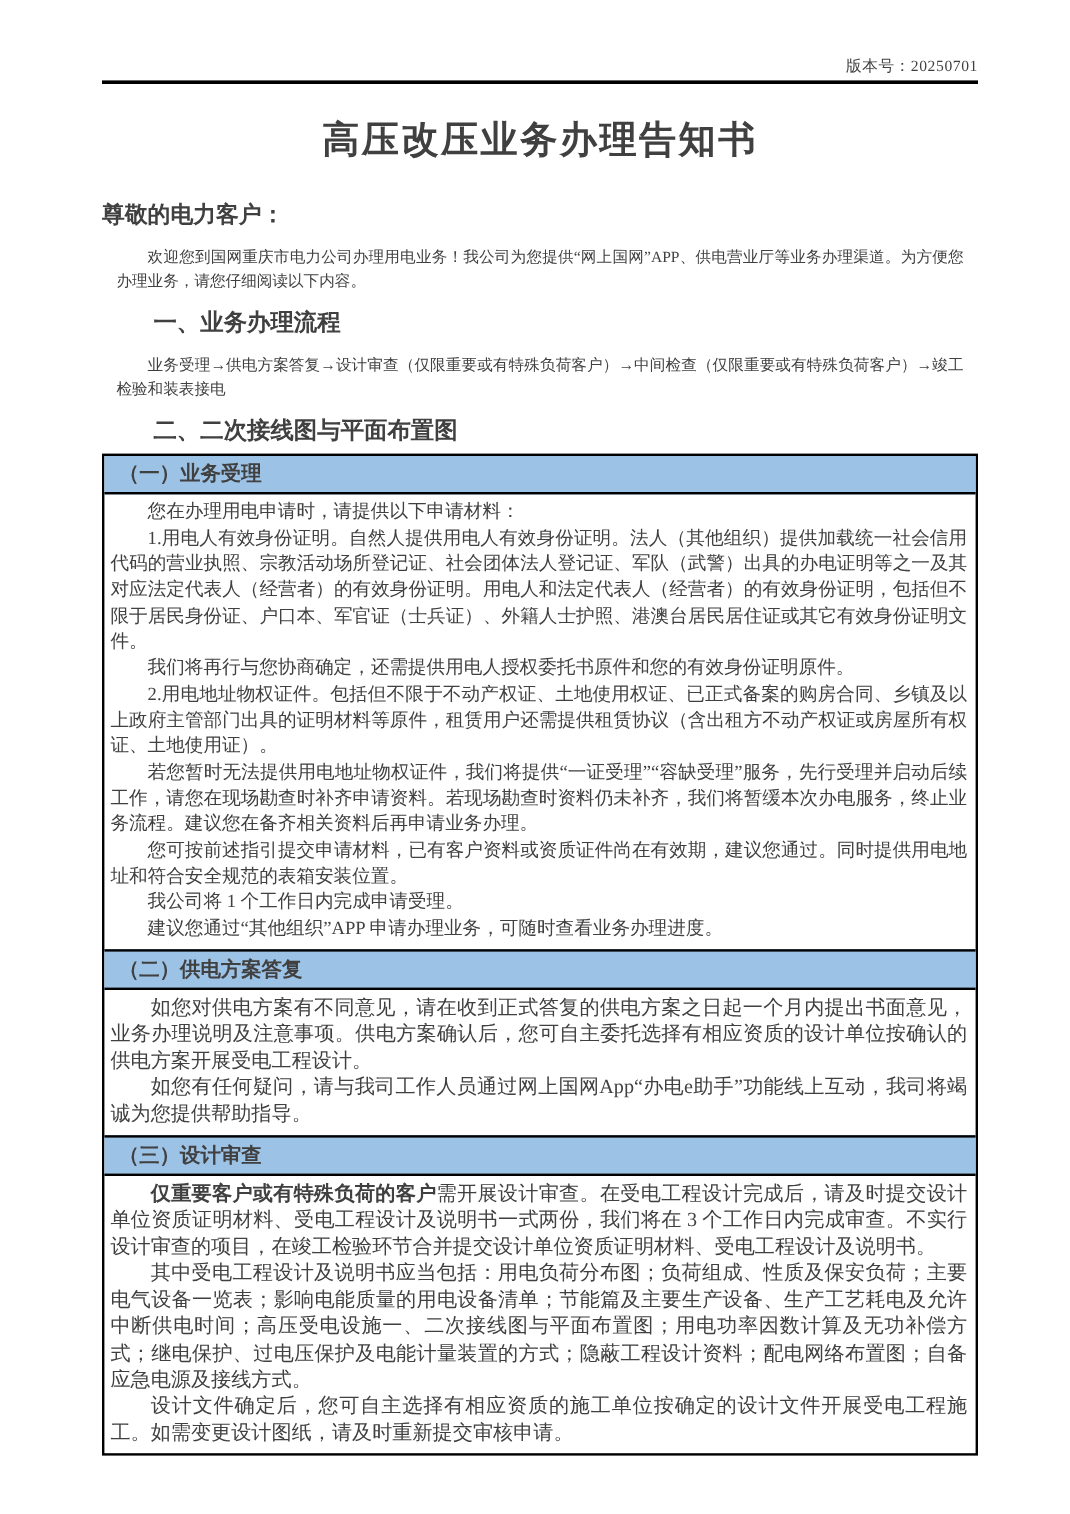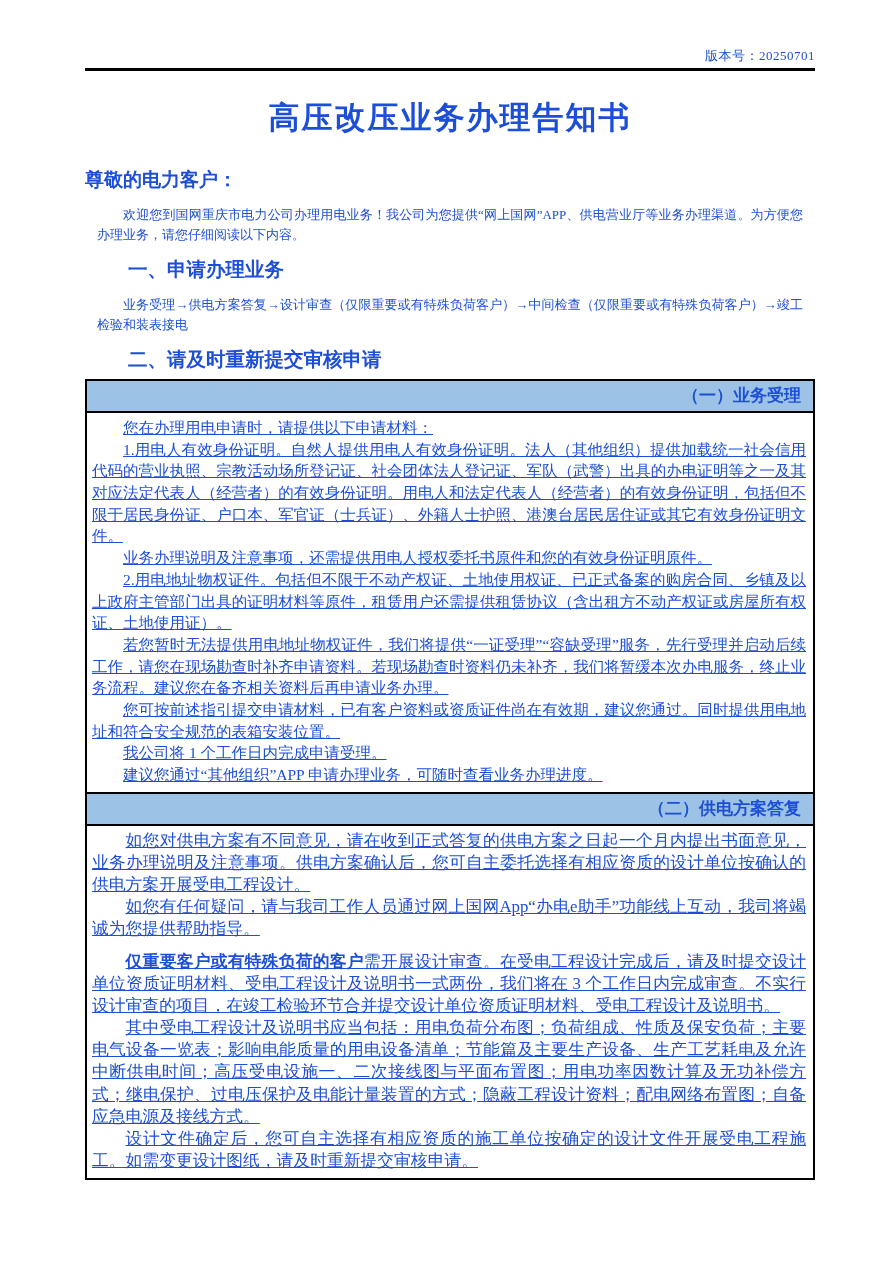--- a/index.html
+++ b/index.html
@@ -5,21 +5,21 @@
   html, body { margin: 0; padding: 0; background: #ffffff; }
   .page {
     position: relative;
     width: 892px;
     height: 1262px;
     margin: 0 auto;
     background: #ffffff;
     box-sizing: border-box;
     padding: 46px 77px 30px 85px;
     overflow: hidden;
-    color: #1d4ed8;
+    color: #404040;
     font-family: "Liberation Serif", "DejaVu Serif", serif;
   }
   .top-rule {
     border-bottom: 3px solid #000;
     text-align: right;
     padding-bottom: 3px;
   }
   .version {
     font-size: 13px;
     letter-spacing: 0.5px;
@@ -57,31 +57,29 @@
     margin-top: 6px;
   }
   .box-header {
     background: var(--hdr, #9CC2E5);
     font-family: Liberation Sans, sans-serif;
     font-weight: bold;
     font-size: 17px;
     padding: 3px 12px 4px 12px;
     border-top: 2px solid #000;
     border-bottom: 2px solid #000;
-    text-align: right;
   }
   .notice-box section:first-child .box-header { border-top: none; }
   .box-body {
     padding: 4px 7px 6px 5px;
   }
   .box-body p {
     text-indent: 2em;
     text-align: justify;
     margin: 0;
-    text-decoration: underline;
   }
   .body-small p {
     font-size: 15.5px;
     line-height: 1.4;
   }
   .body-large p {
     font-size: 16.8px;
     line-height: 1.32;
   }
   .bold-lead {
@@ -96,50 +94,51 @@
 
   <div class="top-rule">
     <span class="version">版本号：20250701</span>
   </div>
 
   <h1 class="title">高压改压业务办理告知书</h1>
 
   <p class="salutation">尊敬的电力客户：</p>
   <p class="outer-p">欢迎您到国网重庆市电力公司办理用电业务！我公司为您提供“网上国网”APP、供电营业厅等业务办理渠道。为方便您办理业务，请您仔细阅读以下内容。</p>
 
-  <p class="heading">一、申请办理业务</p>
+  <p class="heading">一、业务办理流程</p>
   <p class="outer-p">业务受理→供电方案答复→设计审查（仅限重要或有特殊负荷客户）→中间检查（仅限重要或有特殊负荷客户）→竣工检验和装表接电</p>
 
-  <p class="heading">二、请及时重新提交审核申请</p>
+  <p class="heading">二、二次接线图与平面布置图</p>
 
   <div class="notice-box">
 
     <section>
       <div class="box-header">（一）业务受理</div>
       <div class="box-body body-small">
         <p>您在办理用电申请时，请提供以下申请材料：</p>
         <p>1.用电人有效身份证明。自然人提供用电人有效身份证明。法人（其他组织）提供加载统一社会信用代码的营业执照、宗教活动场所登记证、社会团体法人登记证、军队（武警）出具的办电证明等之一及其对应法定代表人（经营者）的有效身份证明。用电人和法定代表人（经营者）的有效身份证明，包括但不限于居民身份证、户口本、军官证（士兵证）、外籍人士护照、港澳台居民居住证或其它有效身份证明文件。</p>
-        <p>业务办理说明及注意事项，还需提供用电人授权委托书原件和您的有效身份证明原件。</p>
+        <p>我们将再行与您协商确定，还需提供用电人授权委托书原件和您的有效身份证明原件。</p>
         <p>2.用电地址物权证件。包括但不限于不动产权证、土地使用权证、已正式备案的购房合同、乡镇及以上政府主管部门出具的证明材料等原件，租赁用户还需提供租赁协议（含出租方不动产权证或房屋所有权证、土地使用证）。</p>
         <p>若您暂时无法提供用电地址物权证件，我们将提供“一证受理”“容缺受理”服务，先行受理并启动后续工作，请您在现场勘查时补齐申请资料。若现场勘查时资料仍未补齐，我们将暂缓本次办电服务，终止业务流程。建议您在备齐相关资料后再申请业务办理。</p>
         <p>您可按前述指引提交申请材料，已有客户资料或资质证件尚在有效期，建议您通过。同时提供用电地址和符合安全规范的表箱安装位置。</p>
         <p>我公司将 1 个工作日内完成申请受理。</p>
         <p>建议您通过“其他组织”APP 申请办理业务，可随时查看业务办理进度。</p>
       </div>
     </section>
 
     <section>
       <div class="box-header">（二）供电方案答复</div>
       <div class="box-body body-large">
         <p>如您对供电方案有不同意见，请在收到正式答复的供电方案之日起一个月内提出书面意见，业务办理说明及注意事项。供电方案确认后，您可自主委托选择有相应资质的设计单位按确认的供电方案开展受电工程设计。</p>
         <p>如您有任何疑问，请与我司工作人员通过网上国网App“办电e助手”功能线上互动，我司将竭诚为您提供帮助指导。</p>
       </div>
     </section>
 
     <section>
+      <div class="box-header">（三）设计审查</div>
       <div class="box-body body-large">
         <p><span class="bold-lead">仅重要客户或有特殊负荷的客户</span><span>需开展设计审查。在受电工程设计完成后，请及时提交设计单位资质证明材料、受电工程设计及说明书一式两份，我们将在 3 个工作日内完成审查。不实行设计审查的项目，在竣工检验环节合并提交设计单位资质证明材料、受电工程设计及说明书。</span></p>
         <p>其中受电工程设计及说明书应当包括：用电负荷分布图；负荷组成、性质及保安负荷；主要电气设备一览表；影响电能质量的用电设备清单；节能篇及主要生产设备、生产工艺耗电及允许中断供电时间；高压受电设施一、二次接线图与平面布置图；用电功率因数计算及无功补偿方式；继电保护、过电压保护及电能计量装置的方式；隐蔽工程设计资料；配电网络布置图；自备应急电源及接线方式。</p>
         <p>设计文件确定后，您可自主选择有相应资质的施工单位按确定的设计文件开展受电工程施工。如需变更设计图纸，请及时重新提交审核申请。</p>
 
       </div>
     </section>
 
   </div>
 

